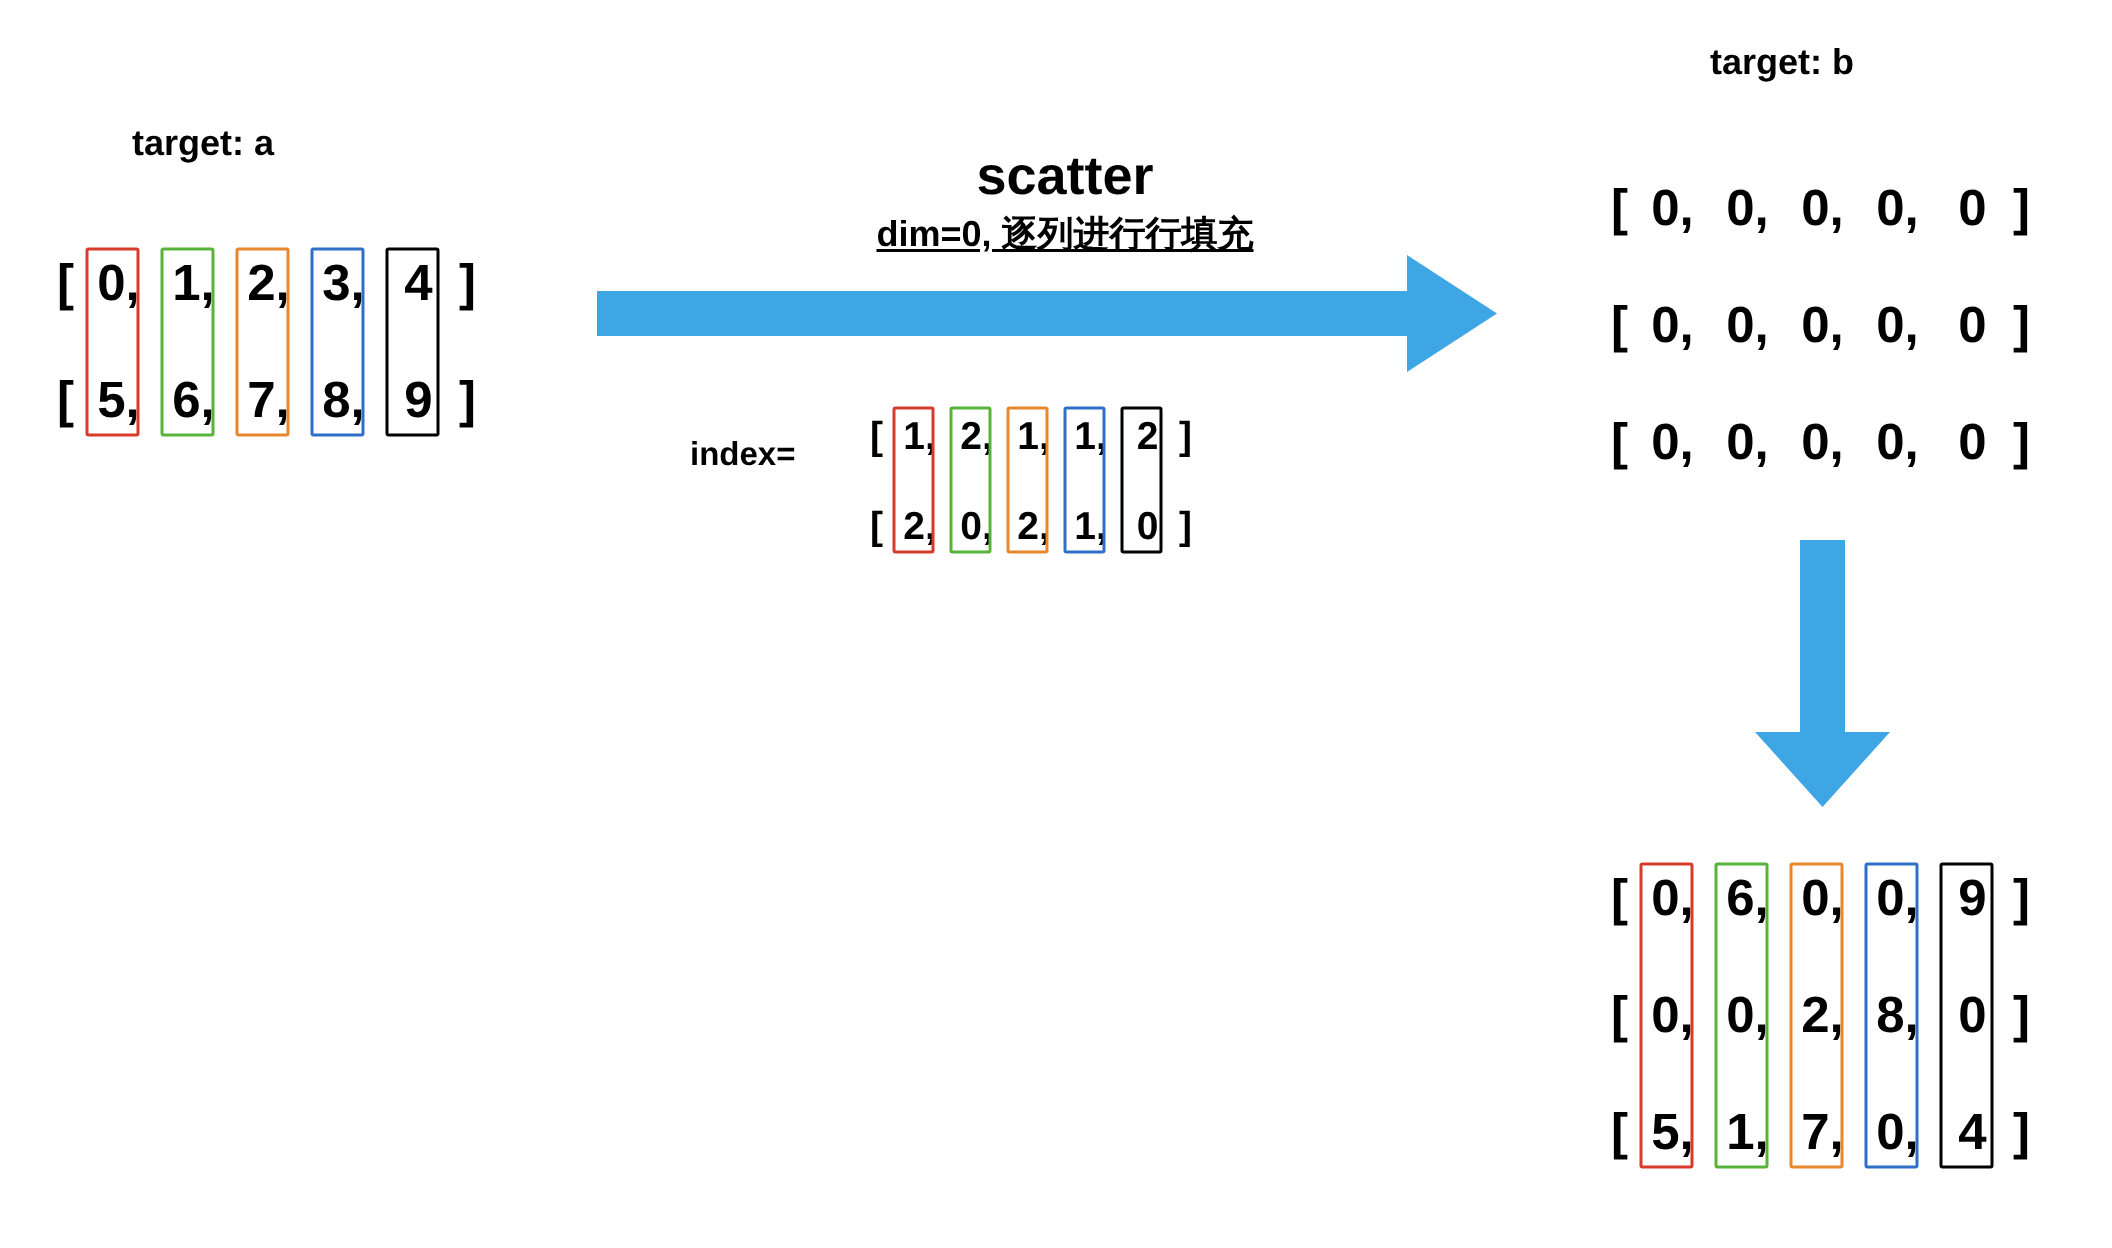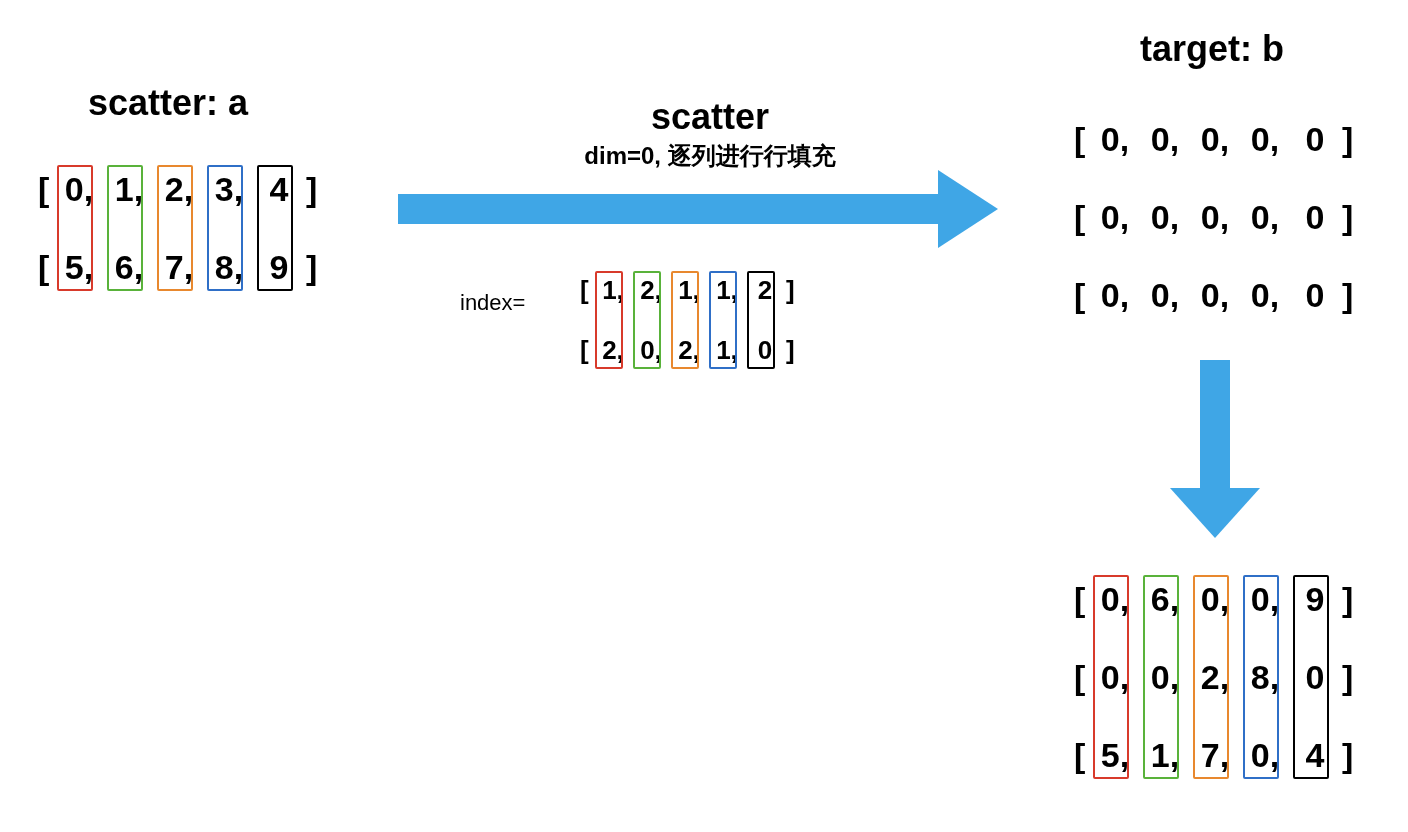--- a/index.html
+++ b/index.html
@@ -11,24 +11,24 @@
     background: #ffffff;
     font-family: "Helvetica Neue", Helvetica, Arial, sans-serif;
     position: relative;
     overflow: hidden;
   }
   .label {
     font-weight: 700;
     color: #000;
     position: absolute;
   }
-  .section-title { font-size: 36px; }
+  .section-title { font-size: 24px; }
   .op-title { font-size: 36px; }
-  .op-sub { font-size: 24px; }
-  .index-label { font-size: 22px; font-weight: 400; }
+  .op-sub { font-size: 24px; text-decoration: underline; }
+  .index-label { font-size: 22px; font-weight: 700; }
   .matrix {
     position: absolute;
     display: flex;
     flex-direction: column;
   }
   .matrix-row {
     display: flex;
     align-items: center;
     font-weight: 700;
     color: #000;
@@ -44,21 +44,21 @@
   }
   .col-box {
     position: absolute;
     border: 2px solid;
     border-radius: 2px;
   }
 </style>
 </head>
 <body>
 
-<div class="label section-title" style="left:88px; top:82px;">scatter: a</div>
+<div class="label section-title" style="left:88px; top:82px;">target: a</div>
 
 <div class="matrix" style="left:38px; top:150px;" id="source-matrix">
     <div class="matrix-row" style="font-size: 34px; height: 78px;">
       <span style="width: 14px; margin-right: 2px;">[</span>
       <span class="cell" style="width: 50px;">0,</span>
       <span class="cell" style="width: 50px;">1,</span>
       <span class="cell" style="width: 50px;">2,</span>
       <span class="cell" style="width: 50px;">3,</span>
       <span class="cell" style="width: 50px;">4</span>
       <span style="width: 14px; margin-left: 2px;">]</span>

